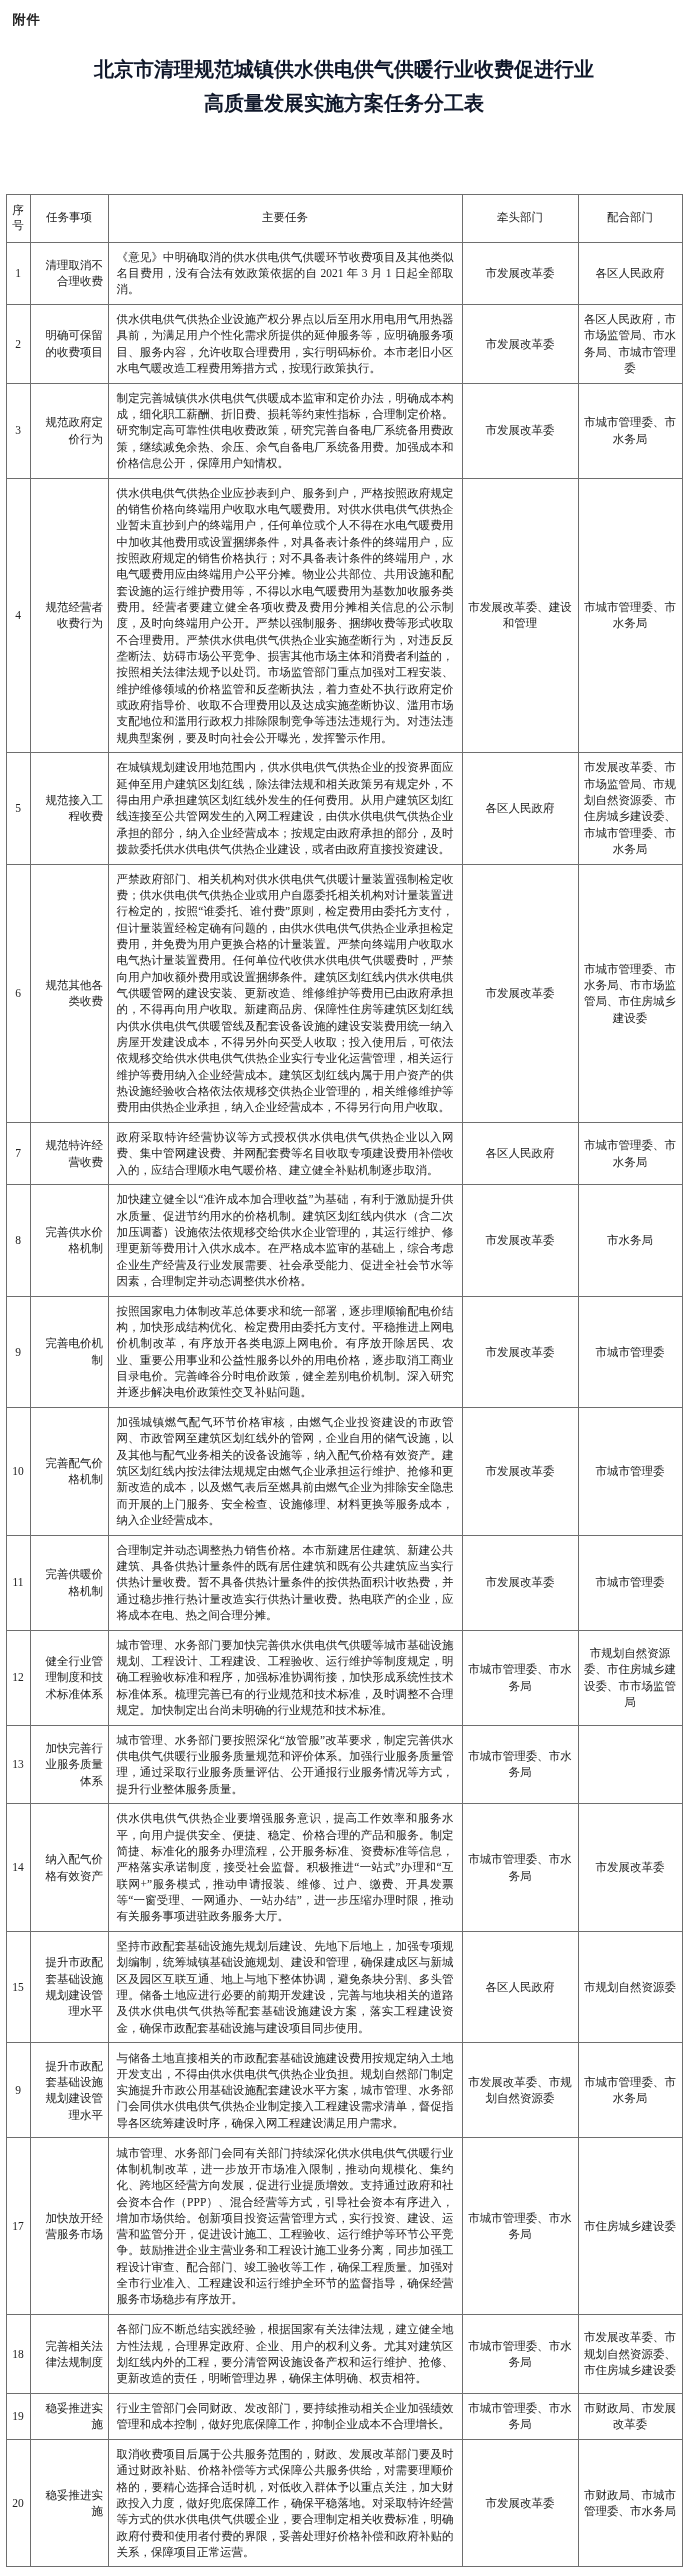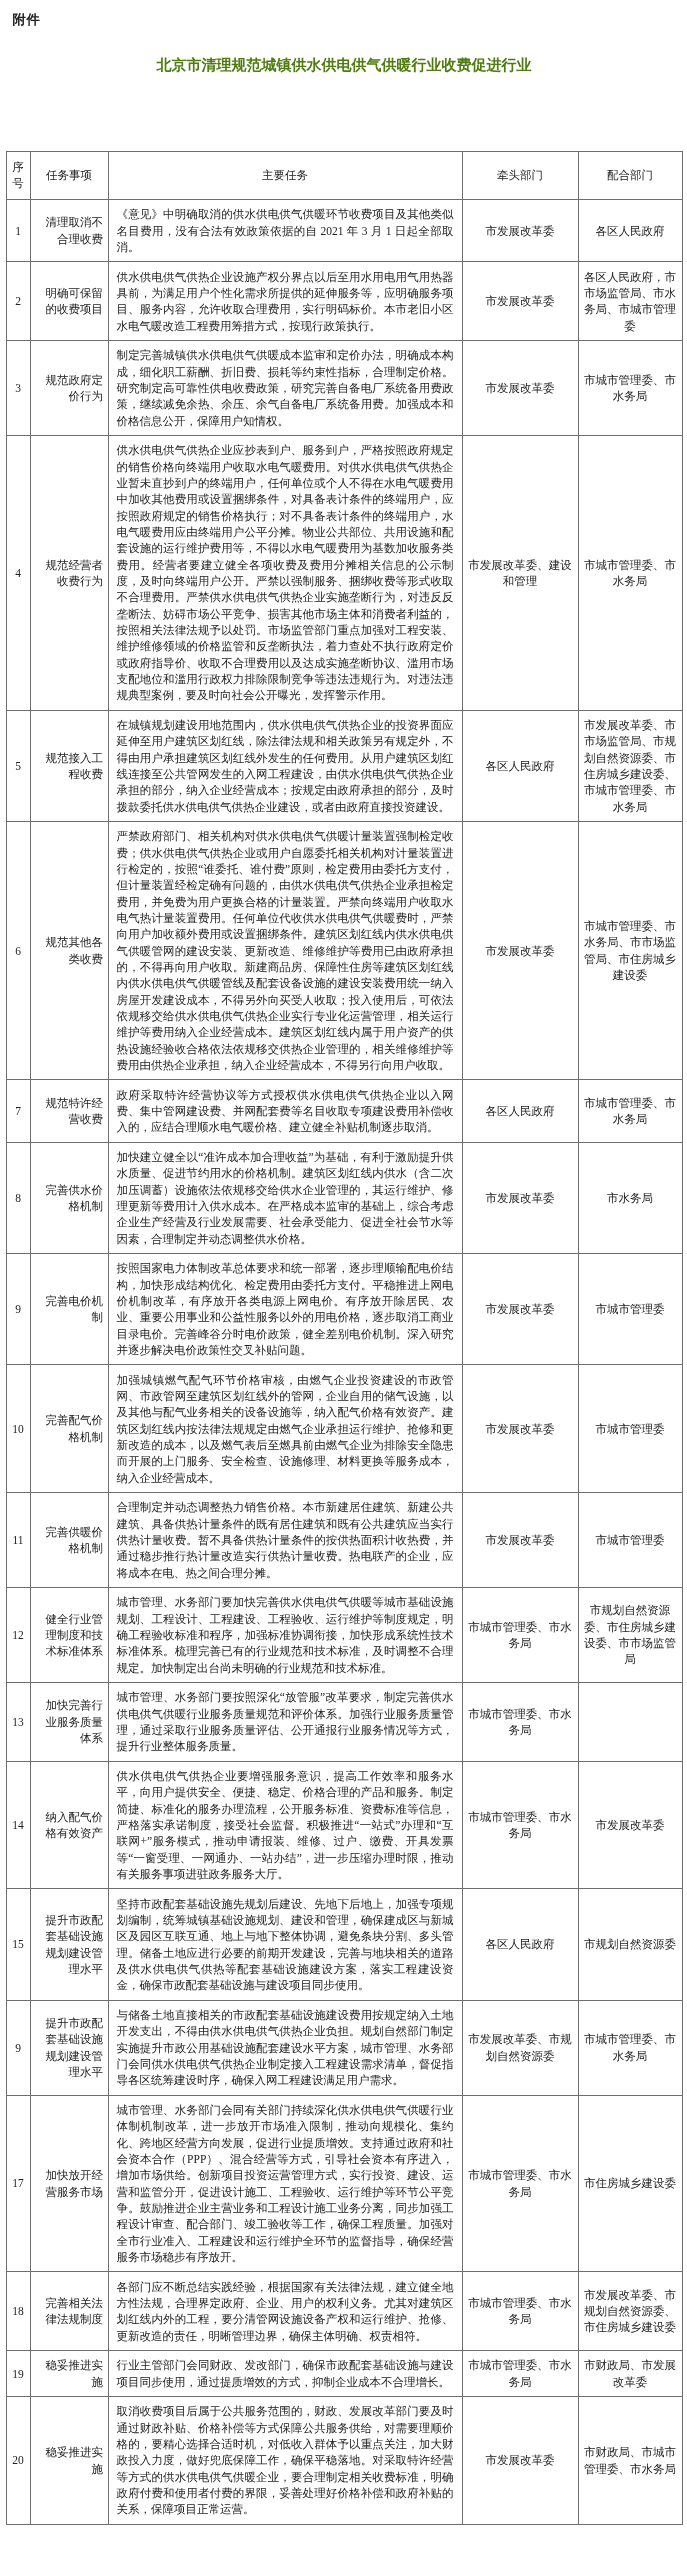--- a/index.html
+++ b/index.html
@@ -24,23 +24,23 @@
     padding:3.5px 0 0 12.4px;
     letter-spacing:0.9px;
     font-weight:bold;
   }
   .title{
     margin:23px auto 12px auto;
     width:567px;
     text-align:center;
     font-family:"Liberation Sans","DejaVu Sans",sans-serif;
     font-weight:bold;
-    font-size:15px;
+    font-size:20px;
     line-height:1.7;
-    color:#4d7c0f;
+    color:#0f172a;
   }
   .title .title-line{display:block;}
   table.task-table{
     width:675px;
     margin:74px auto 0 auto;
     border-collapse:collapse;
     table-layout:fixed;
     border:1.8px solid var(--border);
   }
   .task-table th,.task-table td{
@@ -70,20 +70,21 @@
   td.col-support{text-align:center;padding:5.3px 4.4px;}
 </style>
 </head>
 <body>
 
 <div class="page">
   <div class="attachment">附件</div>
 
   <h1 class="title">
     <span class="title-line">北京市清理规范城镇供水供电供气供暖行业收费促进行业</span>
+    <span class="title-line">高质量发展实施方案任务分工表</span>
   </h1>
 
   <table class="task-table">
     <colgroup>
       <col class="c-no">
       <col class="c-task">
       <col class="c-main">
       <col class="c-lead">
       <col class="c-support">
     </colgroup>
@@ -219,21 +220,21 @@
         <tr>
           <td class="col-no">18</td>
           <td class="col-task">完善相关法律法规制度</td>
           <td class="col-main">各部门应不断总结实践经验，根据国家有关法律法规，建立健全地方性法规，合理界定政府、企业、用户的权利义务。尤其对建筑区划红线内外的工程，要分清管网设施设备产权和运行维护、抢修、更新改造的责任，明晰管理边界，确保主体明确、权责相符。</td>
           <td class="col-lead">市城市管理委、市水务局</td>
           <td class="col-support">市发展改革委、市规划自然资源委、市住房城乡建设委</td>
         </tr>
         <tr>
           <td class="col-no">19</td>
           <td class="col-task">稳妥推进实施</td>
-          <td class="col-main">行业主管部门会同财政、发改部门，确保市政配套基础设施与建设项目同步使用，通过提质增效的方式，抑制企业成本不合理增长。</td>
+          <td class="col-main">行业主管部门会同财政、发改部门，要持续推动相关企业加强绩效管理和成本控制，做好兜底保障工作，抑制企业成本不合理增长。</td>
           <td class="col-lead">市城市管理委、市水务局</td>
           <td class="col-support">市财政局、市发展改革委</td>
         </tr>
         <tr>
           <td class="col-no">20</td>
           <td class="col-task">稳妥推进实施</td>
           <td class="col-main">取消收费项目后属于公共服务范围的，财政、发展改革部门要及时通过财政补贴、价格补偿等方式保障公共服务供给，对需要理顺价格的，要精心选择合适时机，对低收入群体予以重点关注，加大财政投入力度，做好兜底保障工作，确保平稳落地。对采取特许经营等方式的供水供电供气供暖企业，要合理制定相关收费标准，明确政府付费和使用者付费的界限，妥善处理好价格补偿和政府补贴的关系，保障项目正常运营。</td>
           <td class="col-lead">市发展改革委</td>
           <td class="col-support">市财政局、市城市管理委、市水务局</td>
         </tr>

